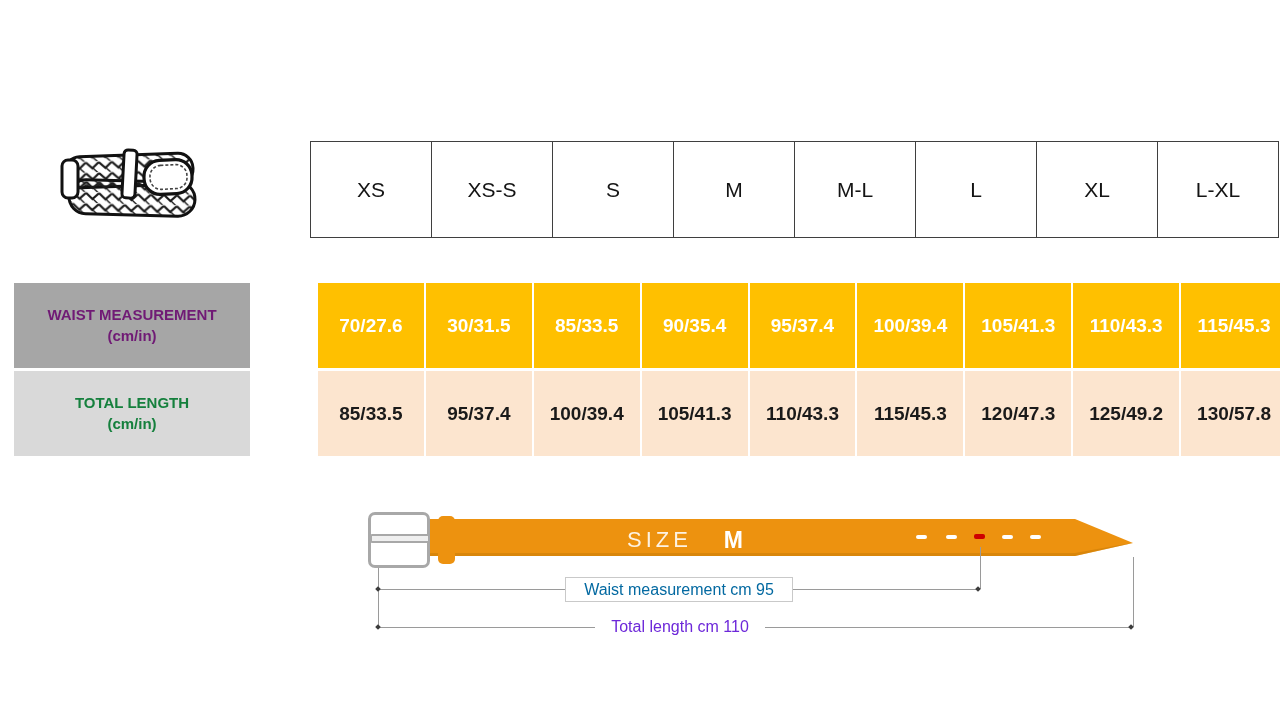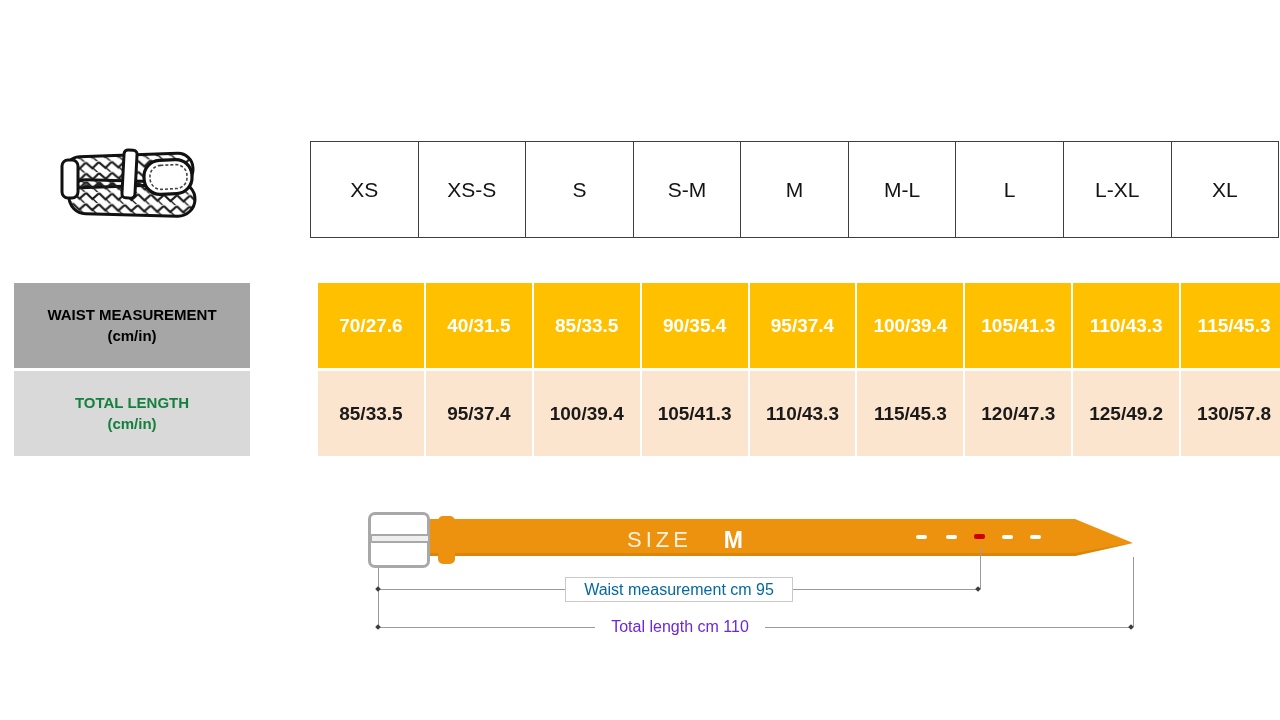--- a/index.html
+++ b/index.html
@@ -18,21 +18,21 @@
     flex:1;display:flex;align-items:center;justify-content:center;
     font-size:21px;color:#141414;border-left:1.5px solid #3f3f3f;box-sizing:border-box;
   }
   .hcell:first-child{border-left:none;}
   
   .row-label{
     position:absolute;left:14px;width:236px;height:85px;box-sizing:border-box;
     display:flex;flex-direction:column;align-items:center;justify-content:center;
     font-weight:bold;font-size:15px;line-height:1.35;text-align:center;
   }
-  .row-label.dark{background:#a6a6a6;color:#000000;}
+  .row-label.dark{background:#a6a6a6;color:#701a75;}
   .row-label.light{background:#d9d9d9;color:#15803d;}
   .cells{
     position:absolute;left:270px;width:969px;height:85px;display:flex;padding-left:48px;
   }
   .dcell{
     flex:1;display:flex;align-items:center;justify-content:center;
     font-weight:bold;font-size:19px;border-right:2px solid #ffffff;box-sizing:border-box;
   }
   .dcell:last-child{border-right:none;}
   .cells.waist .dcell{background:#ffc000;color:#ffffff;}
@@ -91,35 +91,34 @@
     <rect x="63" y="12" width="13" height="48" rx="4" fill="#ffffff" stroke="#111" stroke-width="3" transform="rotate(3 69 36)"></rect>
     <rect x="84" y="22" width="48" height="34" rx="16" fill="#ffffff" stroke="#111" stroke-width="3.2" transform="rotate(-3 108 39)"></rect>
     <rect x="90" y="27" width="37" height="24" rx="11" fill="none" stroke="#444" stroke-width="1.6" stroke-dasharray="3 2" transform="rotate(-3 108 39)"></rect>
   </g>
 </svg>
 
 <div class="size-header" id="sizeHeader">
     <div class="hcell">XS</div>
     <div class="hcell">XS-S</div>
     <div class="hcell">S</div>
-    <div class="hcell">S-M</div>
     <div class="hcell">M</div>
     <div class="hcell">M-L</div>
     <div class="hcell">L</div>
+    <div class="hcell">XL</div>
     <div class="hcell">L-XL</div>
-    <div class="hcell">XL</div>
   </div>
 
 <div class="row-label dark r1">
   <span>WAIST MEASUREMENT</span>
   <span>(cm/in)</span>
 </div>
 <div class="cells waist r1" id="waistCells">
     <div class="dcell">70/27.6</div>
-    <div class="dcell">40/31.5</div>
+    <div class="dcell">30/31.5</div>
     <div class="dcell">85/33.5</div>
     <div class="dcell">90/35.4</div>
     <div class="dcell">95/37.4</div>
     <div class="dcell">100/39.4</div>
     <div class="dcell">105/41.3</div>
     <div class="dcell">110/43.3</div>
     <div class="dcell">115/45.3</div>
   </div>
 
 <div class="row-label light r2">

